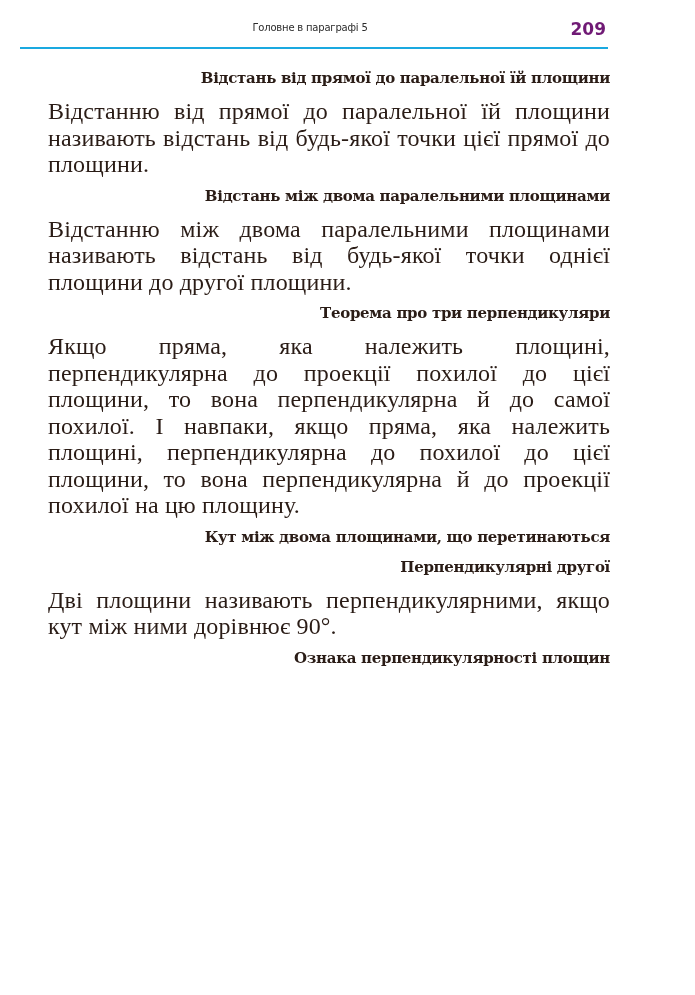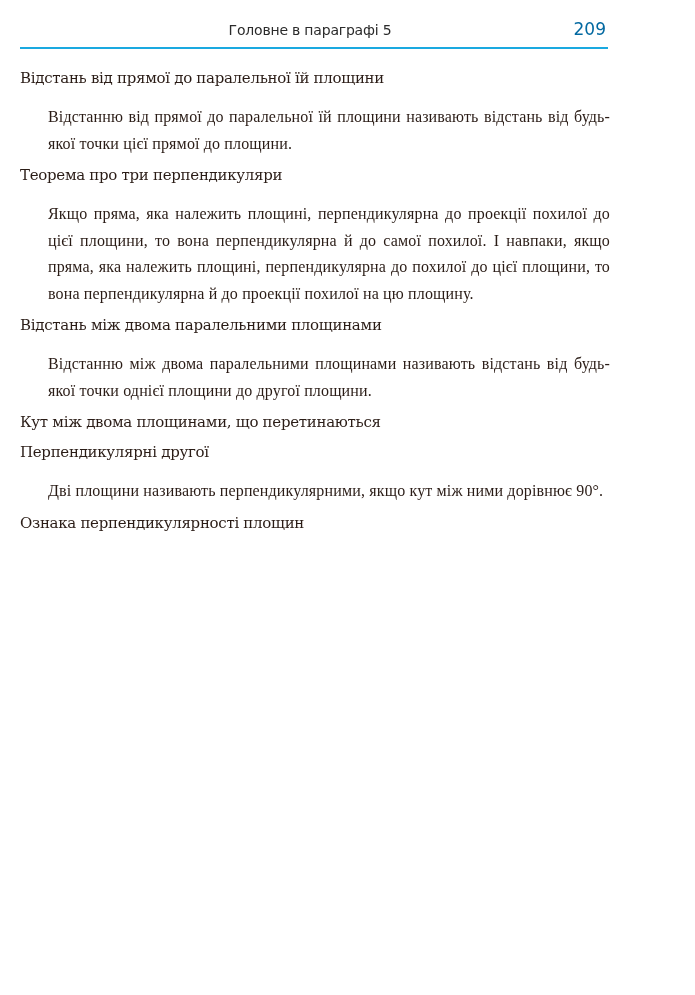--- a/index.html
+++ b/index.html
@@ -3,61 +3,61 @@
 <meta charset="utf-8">
 <style>
   html, body { margin: 0; padding: 0; background: #ffffff; }
   body { width: 695px; height: 995px; position: relative; overflow: hidden; }
   .header {
     position: absolute; left: 20px; top: 14px; width: 588px; height: 33px;
     border-bottom: 2px solid #1aa9e0;
   }
   .header-title {
     position: absolute; left: 0; right: 8px; top: 8px; text-align: center;
-    font-family: "DejaVu Sans", sans-serif; font-size: 14px; color: #2b2b2b;
+    font-family: "DejaVu Sans", sans-serif; font-size: 10px; color: #2b2b2b;
     letter-spacing: -0.2px;
   }
   .page-num {
     position: absolute; right: 2px; top: 5px;
-    font-family: "DejaVu Sans", sans-serif; font-weight: normal; font-size: 17px; color: #0369a1;
+    font-family: "DejaVu Sans", sans-serif; font-weight: bold; font-size: 17px; color: #701a75;
   }
   .content {
     position: absolute; left: 20px; top: 66px; width: 590px;
     color: #2a1c16;
   }
   .section { margin: 0 0 6px 0; }
   .section-title {
-    font-family: "DejaVu Serif", serif; font-weight: normal; font-size: 15px;
-    line-height: 24px; margin: 0; letter-spacing: -0.3px;
+    font-family: "DejaVu Serif", serif; font-weight: bold; font-size: 15px;
+    line-height: 24px; margin: 0; letter-spacing: -0.3px; text-align: right;
   }
   .para {
-    font-family: "Liberation Serif", serif; font-size: 16px; line-height: 26.5px;
-    margin: 14px 0 3px 0; padding-left: 28px; text-align: justify; letter-spacing: 0.15px;
+    font-family: "Liberation Serif", serif; font-size: 24px; line-height: 26.5px;
+    margin: 8px 0 3px 0; padding-left: 28px; text-align: justify; letter-spacing: 0.15px;
   }
 </style>
 </head>
 <body>
 
 <div class="header">
   <div class="header-title">Головне в параграфі 5</div>
   <div class="page-num">209</div>
 </div>
 
 <div class="content">
   <div class="section">
     <p class="section-title">Відстань від прямої до паралельної їй площини</p>
     <p class="para">Відстанню від прямої до паралельної їй площини називають відстань від будь-якої точки цієї прямої до площини.</p>
   </div>
   <div class="section">
+    <p class="section-title">Відстань між двома паралельними площинами</p>
+    <p class="para">Відстанню між двома паралельними площинами називають відстань від будь-якої точки однієї площини до другої площини.</p>
+  </div>
+  <div class="section">
     <p class="section-title">Теорема про три перпендикуляри</p>
     <p class="para">Якщо пряма, яка належить площині, перпендикулярна до проекції похилої до цієї площини, то вона перпендикулярна й до самої похилої. І навпаки, якщо пряма, яка належить площині, перпендикулярна до похилої до цієї площини, то вона перпендикулярна й до проекції похилої на цю площину.</p>
-  </div>
-  <div class="section">
-    <p class="section-title">Відстань між двома паралельними площинами</p>
-    <p class="para">Відстанню між двома паралельними площинами називають відстань від будь-якої точки однієї площини до другої площини.</p>
   </div>
   <div class="section">
   </div>
   <div class="section">
     <p class="section-title">Кут між двома площинами, що перетинаються</p>
   </div>
   <div class="section">
     <p class="section-title">Перпендикулярні другої</p>
     <p class="para">Дві площини називають перпендикулярними, якщо кут між ними дорівнює 90°.</p>
   </div>

